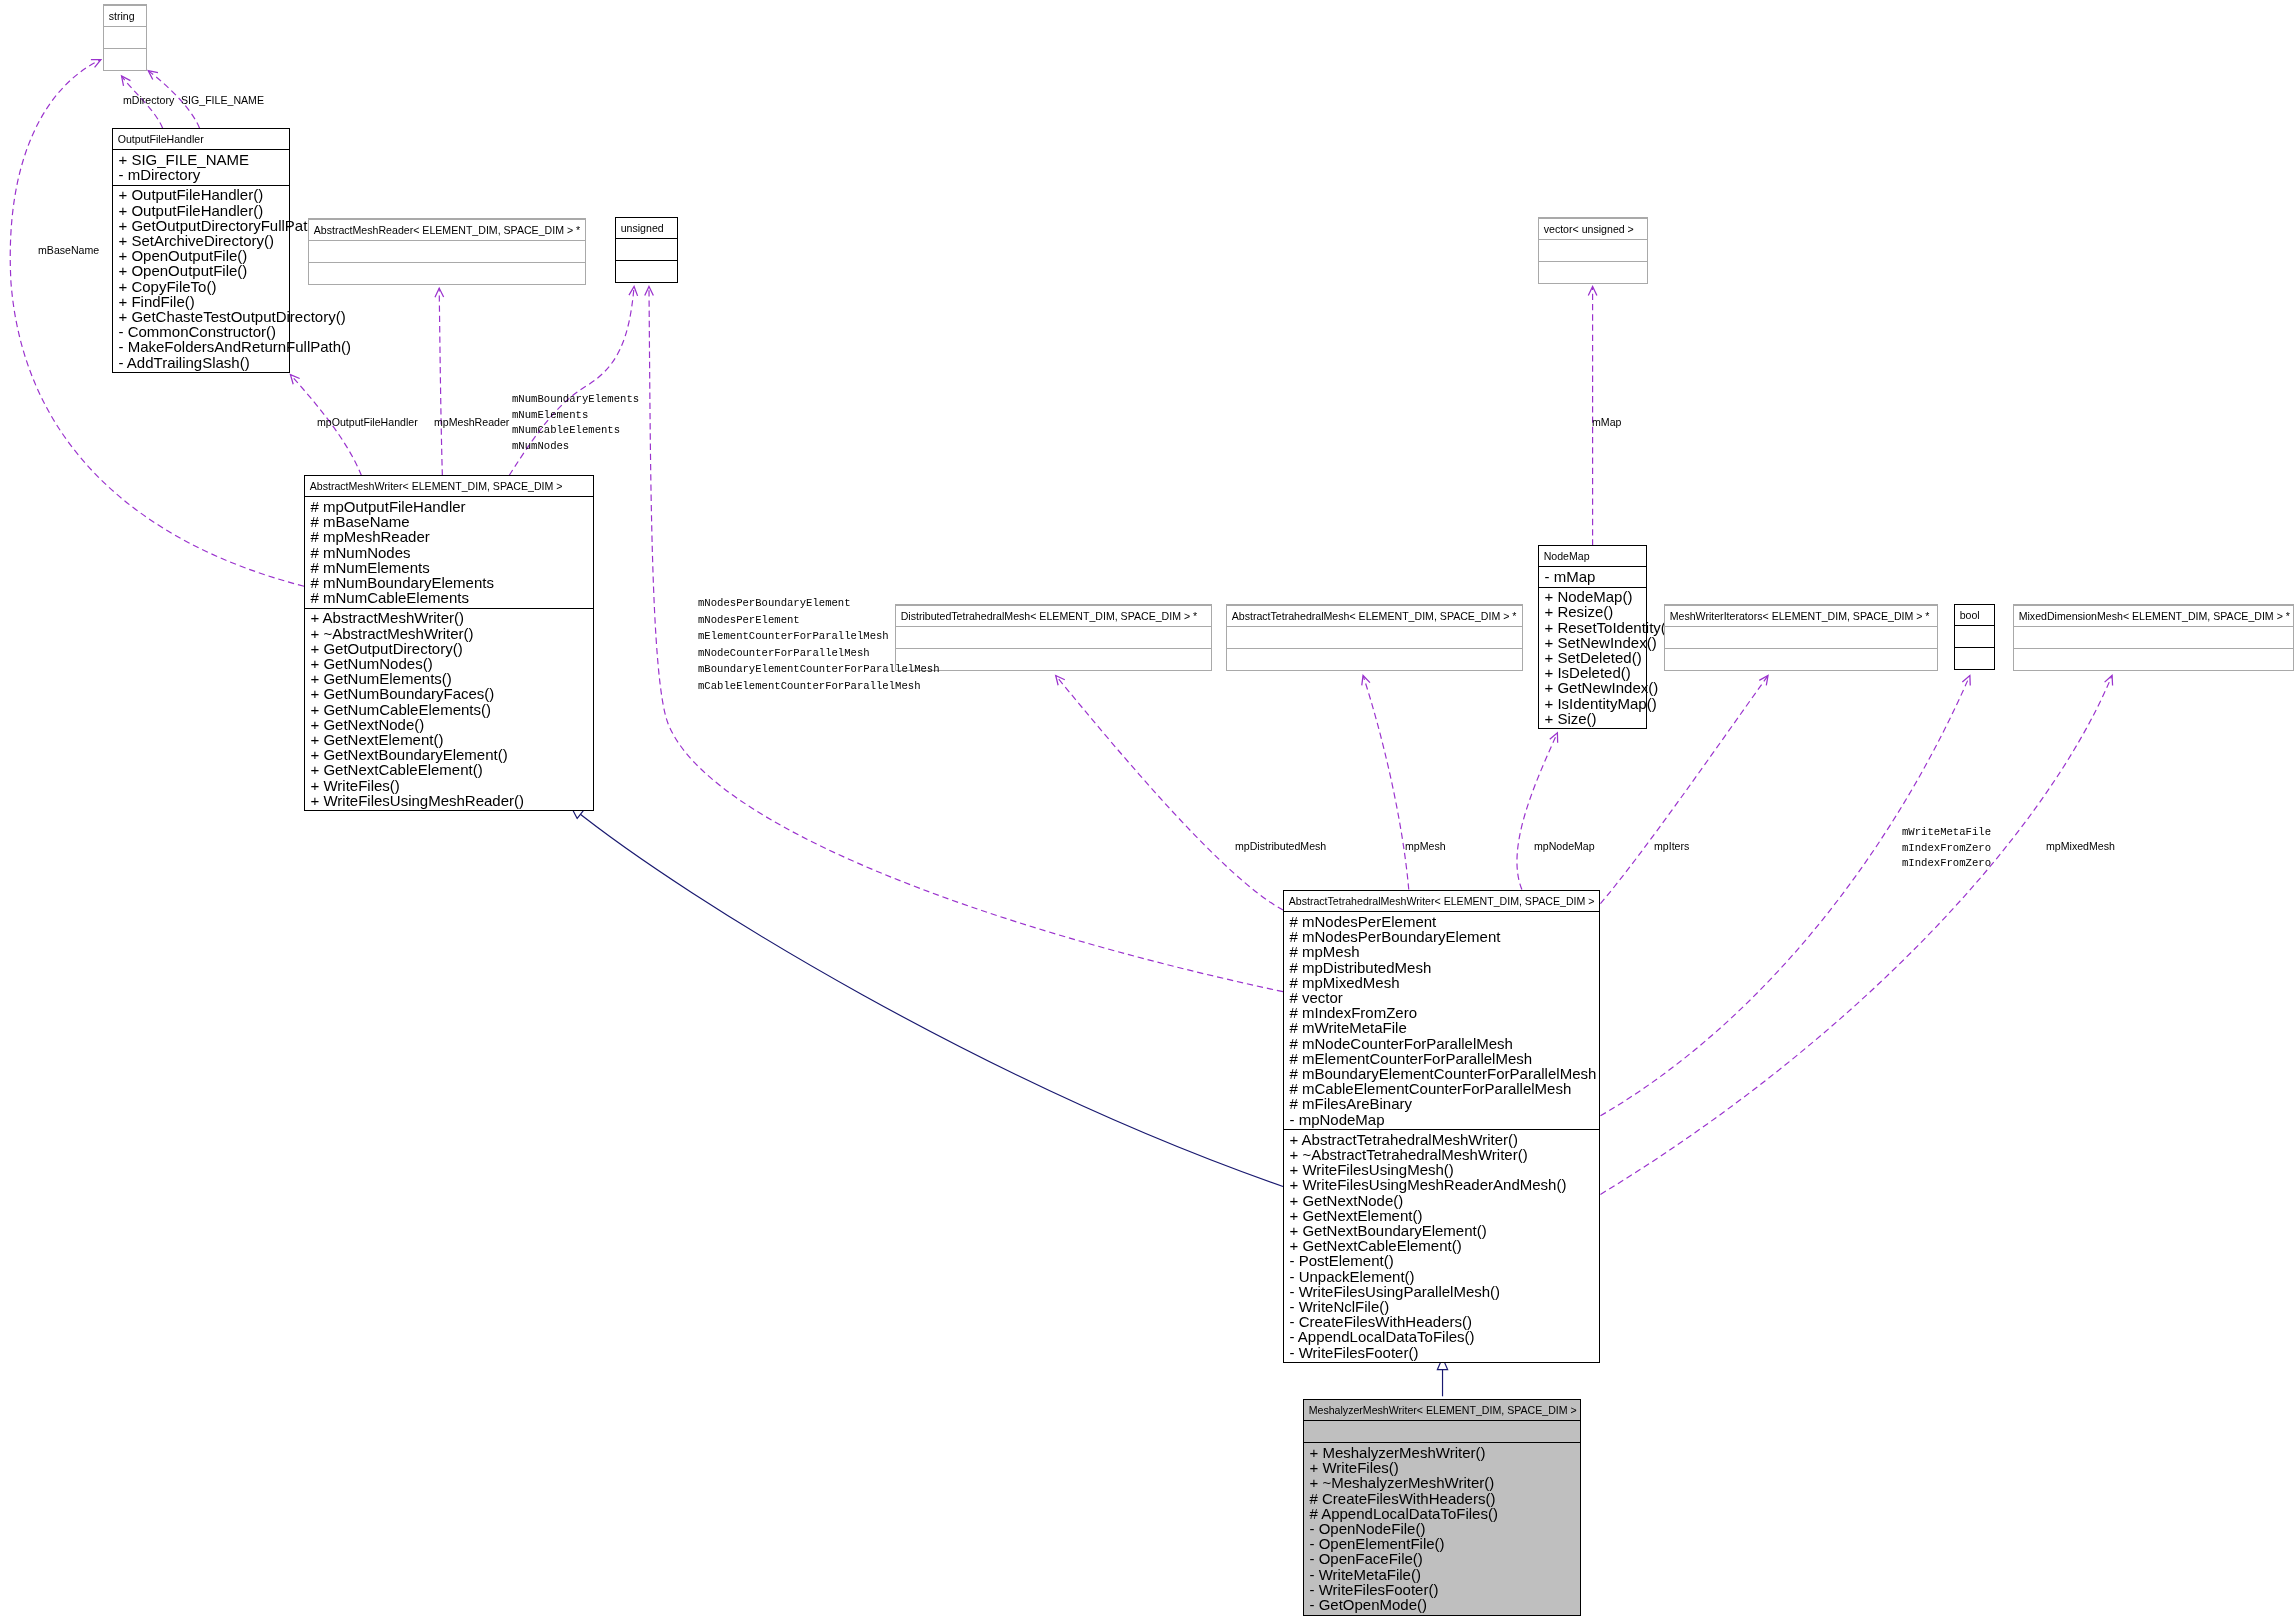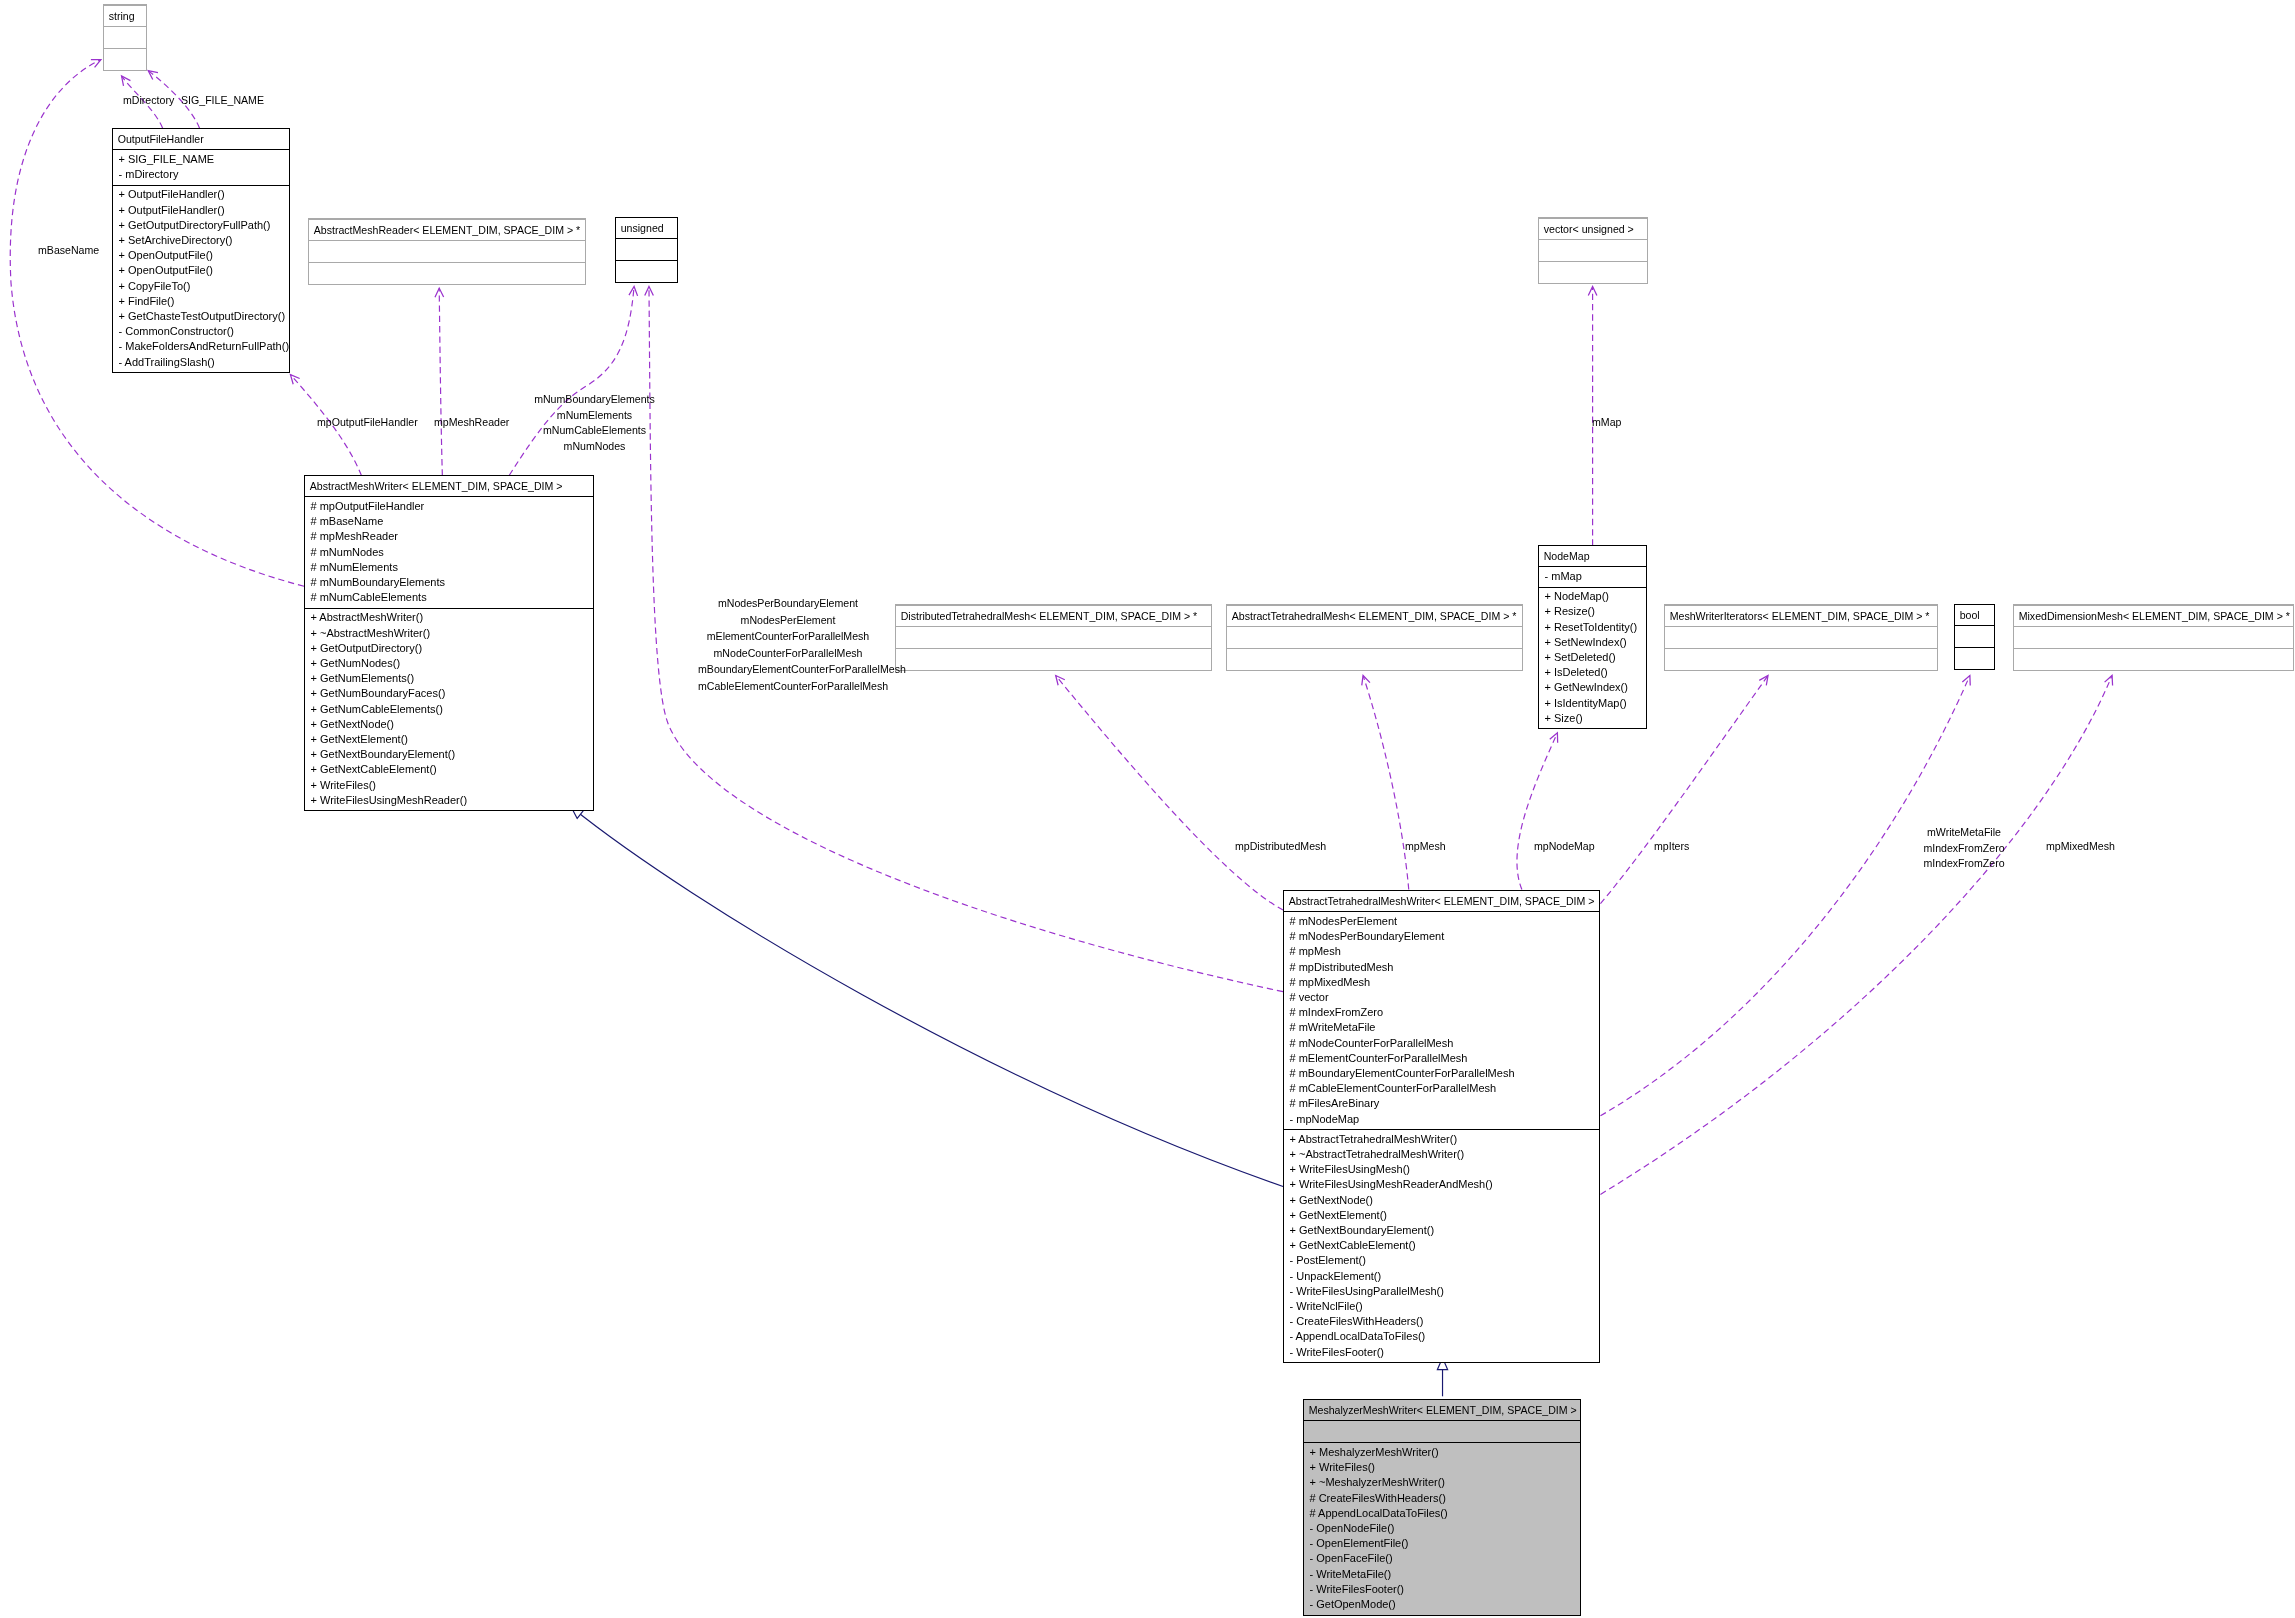--- a/index.html
+++ b/index.html
@@ -27,27 +27,27 @@
   }
   .cls.type{border-width:0.8px;border-color:var(--external-node-border);}
   .cls.focus{background:var(--focus-node-fill);}
   .cls > .row{border-top:1.6px solid var(--node-border);}
   .cls > .row:first-child{border-top:none;}
   .cls.type > .row{border-top:0.8px solid var(--external-node-border);}
   .ct{
     font-size:10.6px;line-height:20.4px;height:20.4px;
     text-align:left;white-space:nowrap;padding:0 4.7px;overflow:hidden;
   }
-  .sec{padding:1.6px 5.5px 2.4px;font-size:11px;min-height:7.9px;}
+  .sec{padding:1.6px 5.5px 2.4px;font-size:15px;min-height:7.9px;}
   .sec .member{line-height:15.2px;white-space:nowrap;}
   .empty{height:21px;}
   .elabel{
     position:absolute;font-size:10.6px;white-space:nowrap;color:var(--label-color);
   }
-  .elabel.group{text-align:center;}
+  .elabel.group{font-family:Liberation Mono, monospace;}
   .elabel .line{line-height:15.7px;white-space:nowrap;}
   .elabel .line21{line-height:16.5px;white-space:nowrap;margin-left:28px;}
 </style>
 </head>
 <body>
 
 <div class="canvas">
 
   <svg class="edges" width="2295" height="1618" viewBox="0 0 2921 2059">
     <defs>

